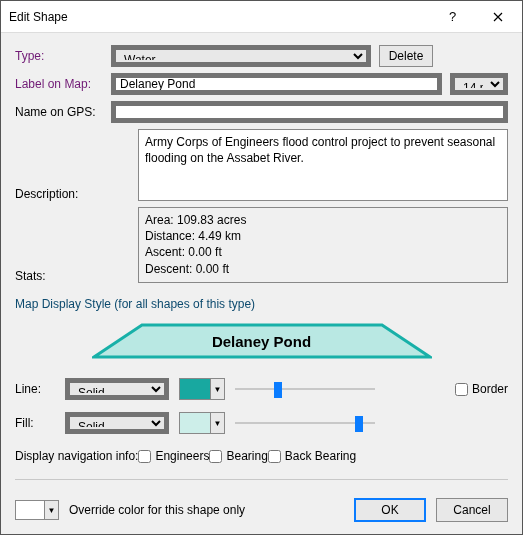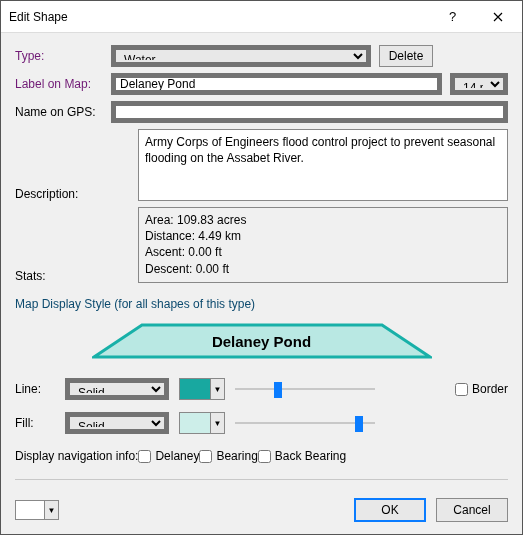--- a/index.html
+++ b/index.html
@@ -275,37 +275,38 @@
       <div class="slider">
         <div class="track"></div>
           <div class="thumb" id="fill-thumb" style="left: 86%;"></div>
       </div>
     </div>
 
     <div class="nav-row">
       <span>Display navigation info:</span>
       <label class="cb">
           <input type="checkbox" style="">
-          <span>Delaney</span>
+          <span>Engineers</span>
         </label>
       <label class="cb">
           <input type="checkbox" style="">
           <span>Bearing</span>
         </label>
       <label class="cb">
           <input type="checkbox" style="">
           <span>Back Bearing</span>
         </label>
     </div>
 
     <div class="separator"></div>
   </div>
 
   <div class="footer">
     <div class="swatch-btn">
       <div class="swatch"></div>
       <div class="swatch-drop">▼</div>
     </div>
+    <span>Override color for this shape only</span>
     <div class="filler"></div>
     <button class="ok-btn">OK</button>
     <button class="cancel-btn">Cancel</button>
   </div>
 </div>
 
 </body></html>

